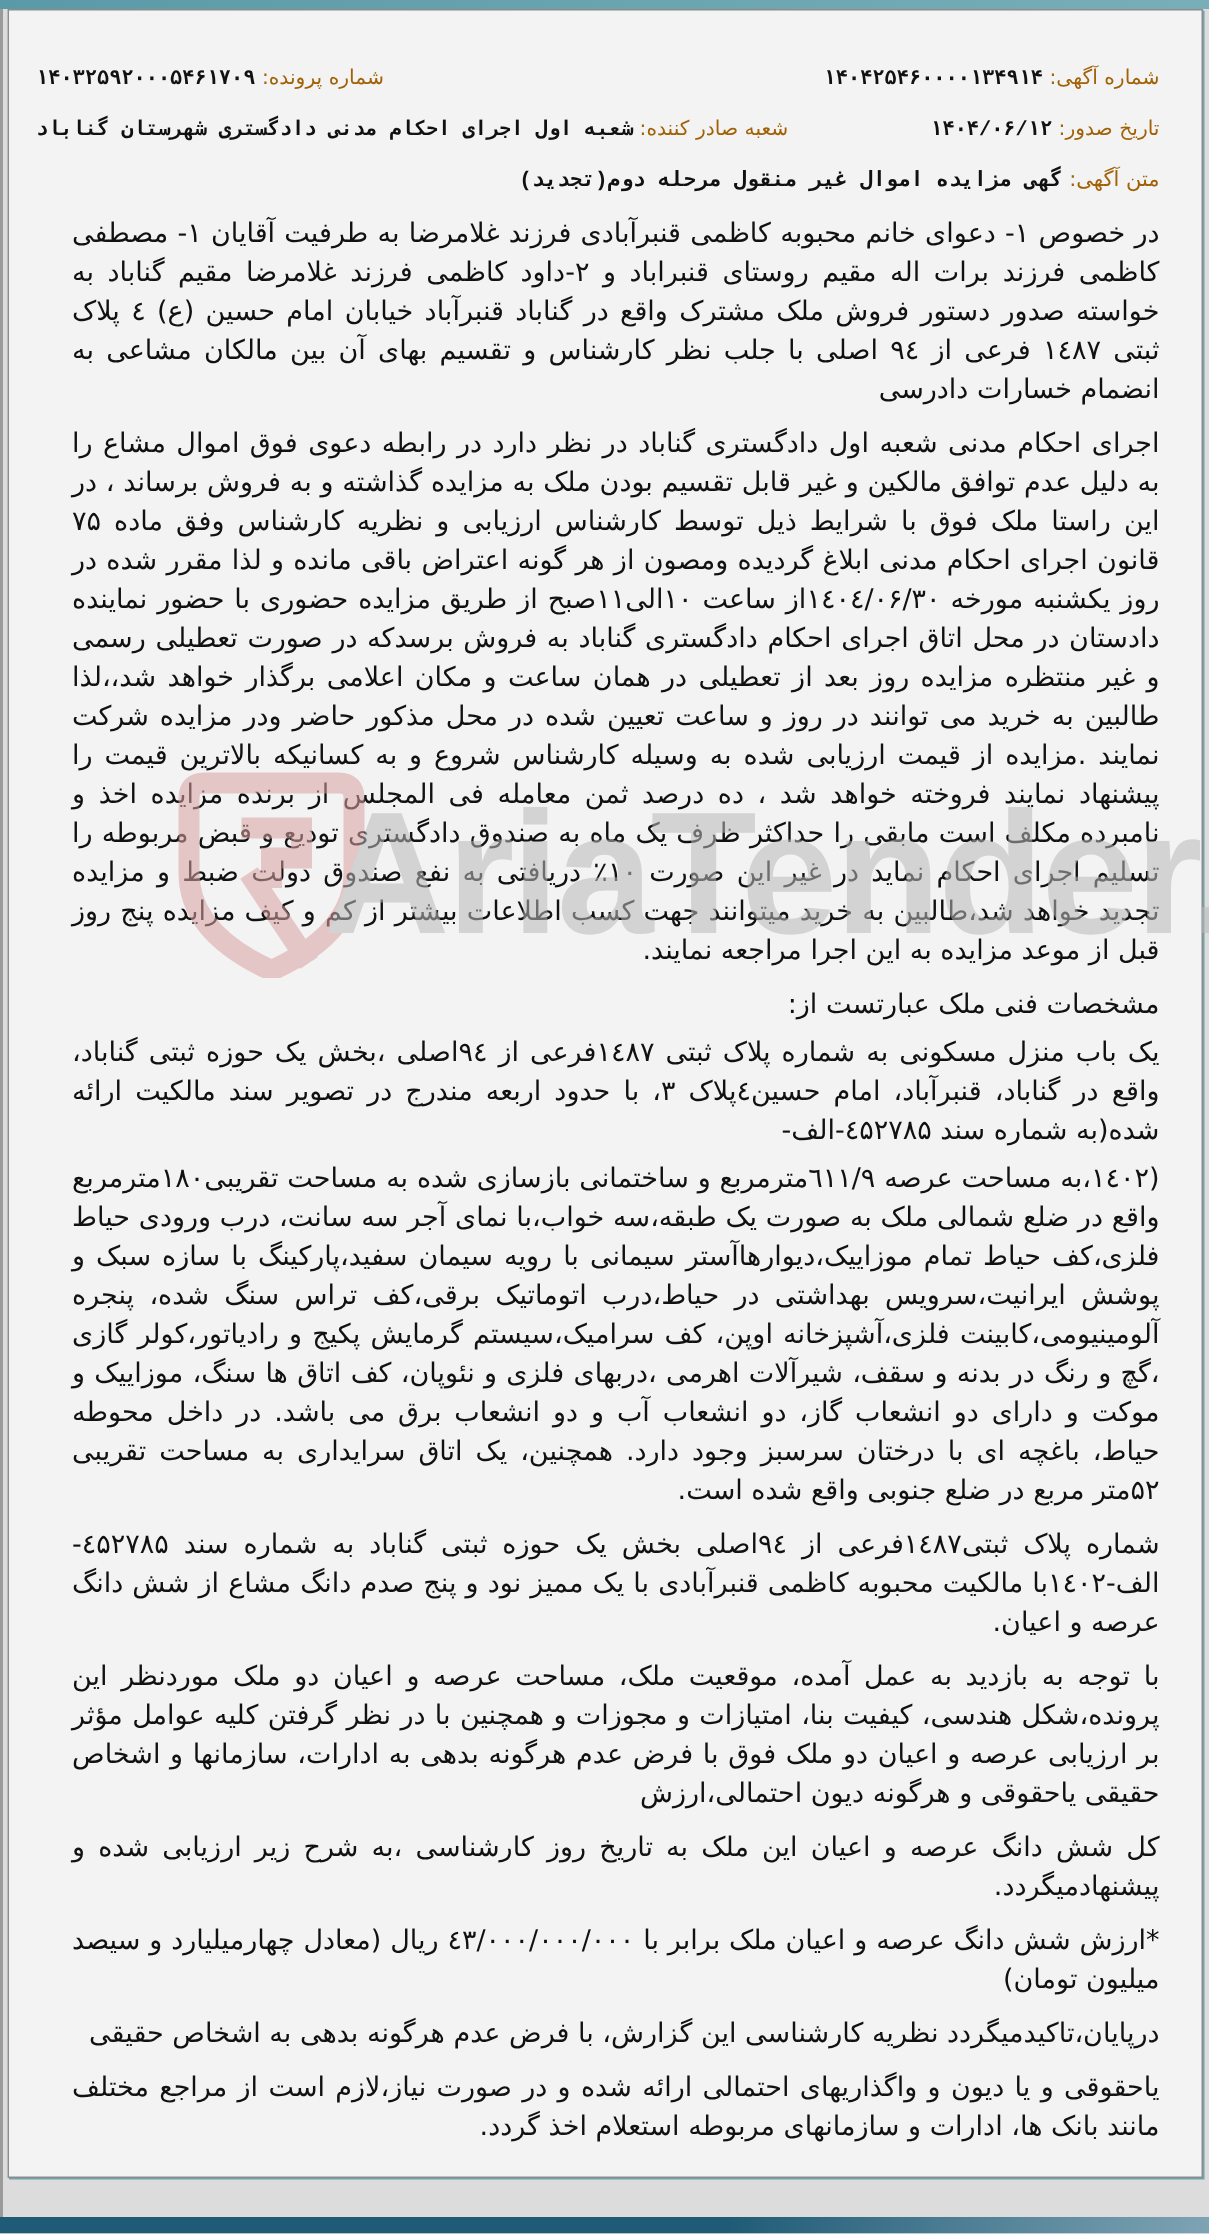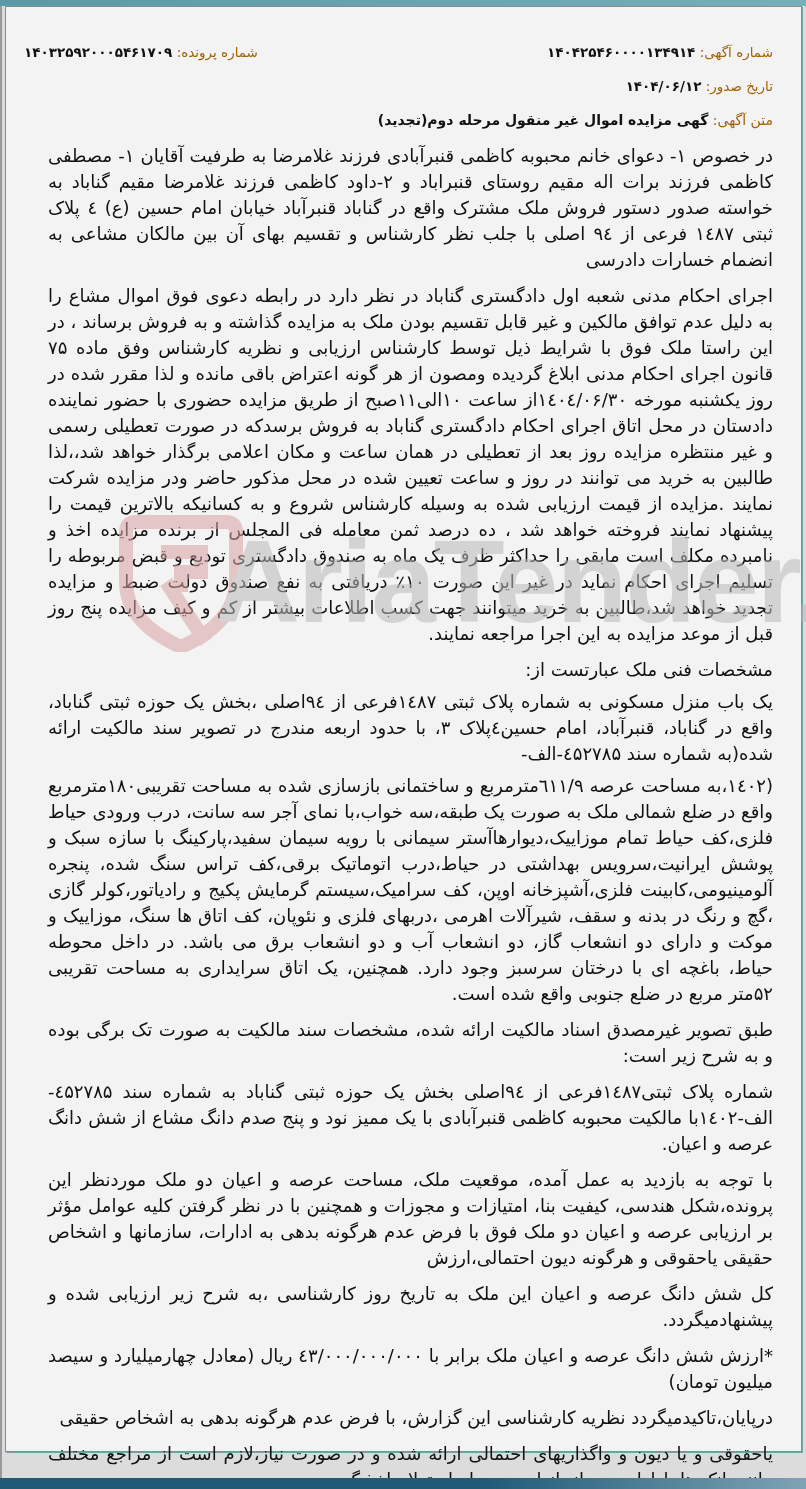--- a/index.html
+++ b/index.html
@@ -35,21 +35,21 @@
     color: #111;
   }
   .meta-row {
     display: flex; justify-content: space-between;
     height: 34px; align-items: center;
     font-size: 13.5px;
   }
   .meta-row.first { margin-top: 28px; }
   .meta-cell { white-space: nowrap; }
   .label { color: #a16207; }
-  .val { color: #111; font-weight: bold; }
+  .val { color: #111; font-weight: bold; font-family: Liberation Mono, monospace; }
   .subject-row { font-size: 14px; margin-top: 20px; height: 34px; line-height: 34px; }
   .body-text {
     font-size: 18px; font-weight: normal; line-height: 26px;
     text-align: justify; text-align-last: right; margin-left: 24px;
   }
   .para { margin: 0 0 10px 0; }
   .para.tight { margin-bottom: 6px; }
   .watermark {
     position: absolute; left: 40px; top: 505px; width: 740px; height: 140px;
     pointer-events: none; opacity: 0.55;
@@ -88,35 +88,38 @@
           <span class="label">شماره پرونده:</span>
           <span class="val">۱۴۰۳۲۵۹۲۰۰۰۵۴۶۱۷۰۹</span>
         </div>
       </div>
 
       <div class="meta-row">
         <div class="meta-cell">
           <span class="label">تاریخ صدور:</span>
           <span class="val">۱۴۰۴/۰۶/۱۲</span>
         </div>
+        <div class="meta-cell">
+          <span class="label">شعبه صادر کننده:</span>
+          <span class="val">شعبه اول اجرای احکام مدنی دادگستری شهرستان گناباد</span>
+        </div>
       </div>
 
 
       <div class="subject-row" style="margin-top:0;">
         <span class="label">متن آگهی:</span>
         <span class="val">گهی مزایده اموال غیر منقول مرحله دوم(تجدید)</span>
       </div>
 
       <div class="body-text" style="margin-top:6px;">
         <p class="para">در خصوص ۱- دعوای خانم محبوبه کاظمی قنبرآبادی فرزند غلامرضا  به طرفیت آقایان ۱- مصطفی کاظمی فرزند برات اله مقیم روستای قنبراباد و ۲-داود کاظمی فرزند غلامرضا مقیم گناباد به خواسته صدور دستور فروش ملک مشترک واقع در گناباد قنبرآباد خیابان امام حسین (ع) ٤ پلاک ثبتی ۱٤۸۷ فرعی از ۹٤ اصلی با جلب نظر کارشناس و تقسیم بهای آن بین مالکان مشاعی به انضمام خسارات دادرسی</p>
         <p class="para">اجرای احکام مدنی شعبه اول دادگستری گناباد در نظر دارد در رابطه دعوی فوق اموال مشاع را به دلیل عدم توافق مالکین و غیر قابل تقسیم بودن ملک به مزایده گذاشته و به فروش برساند ، در این راستا ملک فوق با شرایط ذیل توسط کارشناس ارزیابی و نظریه کارشناس وفق ماده ۷۵ قانون اجرای احکام مدنی ابلاغ گردیده ومصون از هر گونه اعتراض باقی مانده و لذا مقرر شده در روز یکشنبه مورخه  ۱٤۰٤/۰۶/۳۰از ساعت ۱۰الی۱۱صبح از طریق مزایده حضوری با حضور نماینده دادستان در محل اتاق اجرای احکام دادگستری گناباد به فروش برسدکه در صورت تعطیلی رسمی و غیر منتظره مزایده روز بعد از تعطیلی در همان ساعت و مکان اعلامی برگذار خواهد شد،،لذا طالبین به خرید می توانند در روز و ساعت تعیین شده در محل مذکور حاضر ودر مزایده شرکت نمایند .مزایده از قیمت ارزیابی شده به وسیله کارشناس شروع و به کسانیکه بالاترین قیمت را پیشنهاد نمایند فروخته خواهد شد ، ده درصد ثمن معامله فی المجلس از برنده مزایده اخذ و نامبرده مکلف است مابقی را حداکثر ظرف یک ماه به صندوق دادگستری تودیع و قبض مربوطه را تسلیم اجرای احکام نماید در غیر این صورت ۱۰٪ دریافتی به نفع صندوق دولت ضبط و مزایده تجدید خواهد شد،طالبین به خرید میتوانند جهت کسب اطلاعات بیشتر از کم و کیف مزایده پنج روز قبل از موعد مزایده به این اجرا مراجعه نمایند.</p>
         <p class="para tight">مشخصات فنی ملک عبارتست از:</p>
         <p class="para tight">یک باب منزل مسکونی به شماره پلاک ثبتی ۱٤۸۷فرعی از ۹٤اصلی ،بخش  یک حوزه ثبتی گناباد، واقع در  گناباد، قنبرآباد، امام حسین٤پلاک ۳، با حدود اربعه مندرج در تصویر سند مالکیت ارائه شده(به شماره سند ٤۵۲۷۸۵-الف-</p>
         <p class="para">(۱٤۰۲،به  مساحت عرصه  ٦۱۱/۹مترمربع و ساختمانی  بازسازی شده  به  مساحت تقریبی۱۸۰مترمربع واقع در ضلع شمالی ملک به صورت یک طبقه،سه خواب،با نمای آجر سه سانت، درب ورودی حیاط فلزی،کف حیاط تمام  موزاییک،دیوارهاآستر سیمانی با رویه سیمان سفید،پارکینگ با سازه سبک و پوشش ایرانیت،سرویس بهداشتی در حیاط،درب اتوماتیک برقی،کف تراس سنگ شده، پنجره آلومینیومی،کابینت فلزی،آشپزخانه اوپن،  کف سرامیک،سیستم گرمایش پکیج و رادیاتور،کولر گازی ،گچ و رنگ در بدنه و سقف، شیرآلات اهرمی  ،دربهای فلزی و نئوپان، کف اتاق ها سنگ، موزاییک و موکت و دارای دو انشعاب گاز، دو انشعاب آب و دو انشعاب برق می باشد.  در داخل محوطه حیاط، باغچه ای با درختان سرسبز وجود دارد. همچنین، یک اتاق سرایداری به مساحت تقریبی ۵۲متر مربع در ضلع جنوبی واقع شده است.</p>
-        <p class="para">طبق تصویر غیرمصدق اسناد مالکیت ارائه شده، مشخصات سند مالکیت به صورت تک برگی بوده و به شرح زیر است:</p>
         <p class="para">شماره پلاک ثبتی۱٤۸۷فرعی از  ۹٤اصلی بخش  یک حوزه ثبتی گناباد به شماره سند  ٤۵۲۷۸۵-الف-۱٤۰۲با مالکیت محبوبه کاظمی قنبرآبادی با یک ممیز نود و پنج صدم دانگ مشاع از شش دانگ عرصه و اعیان.</p>
         <p class="para">با توجه به بازدید به عمل آمده،  موقعیت ملک،  مساحت  عرصه  و  اعیان دو  ملک  موردنظر  این  پرونده،شکل هندسی،  کیفیت بنا،  امتیازات و مجوزات و همچنین با در نظر گرفتن کلیه عوامل مؤثر بر ارزیابی عرصه و اعیان دو  ملک فوق با فرض عدم هرگونه بدهی به ادارات، سازمانها و اشخاص حقیقی یاحقوقی و هرگونه دیون احتمالی،ارزش</p>
         <p class="para">کل شش دانگ عرصه و اعیان این ملک  به تاریخ روز کارشناسی ،به شرح زیر  ارزیابی شده و پیشنهادمیگردد.</p>
         <p class="para">*ارزش شش دانگ عرصه و اعیان  ملک برابر با  ٤۳/۰۰۰/۰۰۰/۰۰۰ ریال (معادل چهارمیلیارد و  سیصد میلیون تومان)</p>
         <p class="para">درپایان،تاکیدمیگردد نظریه کارشناسی این گزارش،  با  فرض  عدم  هرگونه  بدهی به  اشخاص  حقیقی</p>
         <p class="para">یاحقوقی و یا دیون و واگذاریهای احتمالی ارائه شده و در صورت نیاز،لازم است از مراجع مختلف مانند بانک ها، ادارات و سازمانهای مربوطه استعلام اخذ گردد.</p>
 
       </div>
 
     </div>

